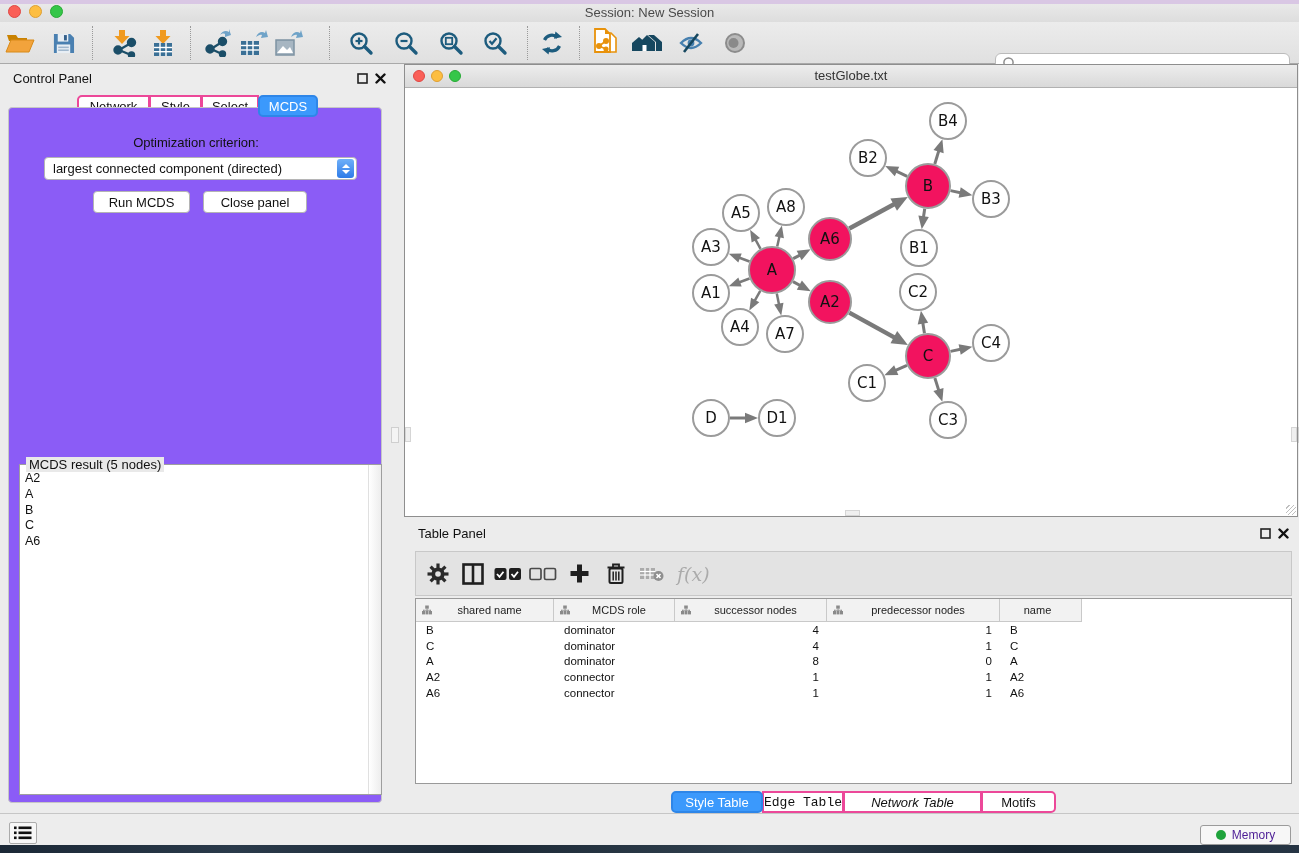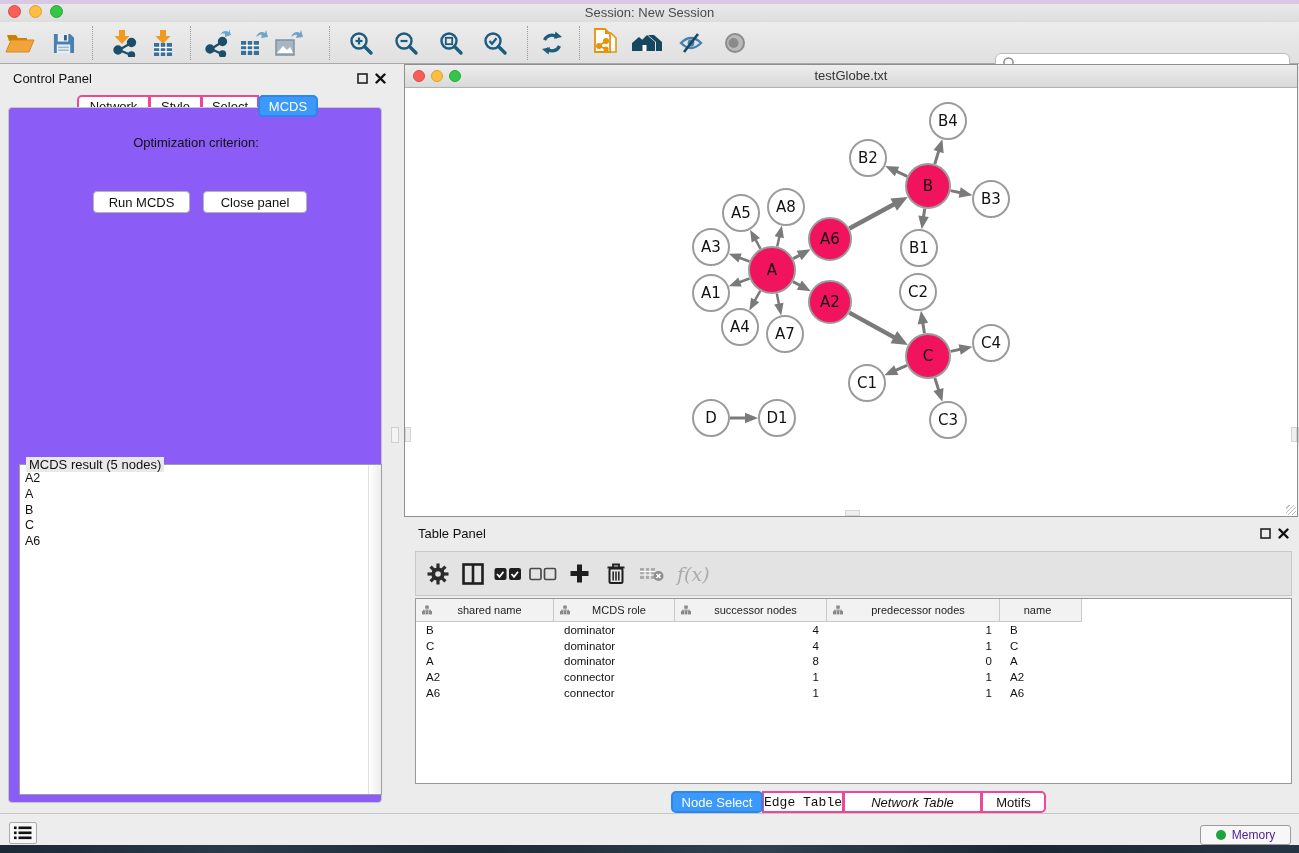--- a/index.html
+++ b/index.html
@@ -304,20 +304,27 @@
     </svg>
   </div>
   <div class="cp-tabs" id="cp-tabs">
       <span class="seg first" style="width: 73px;">Network</span>
       <span class="seg" style="width: 53px;">Style</span>
       <span class="seg" style="width: 58px;">Select</span>
       <span class="seg last selected" style="width: 60px;">MCDS</span>
     </div>
   <div class="cp-body">
     <div class="opt-label">Optimization criterion:</div>
+    <div class="criterion">
+      <span class="val">largest connected component (directed)</span>
+      <span class="stepper">
+          <span class="up"></span>
+          <span class="dn"></span>
+        </span>
+    </div>
     <button class="cpbtn" style="left:84px; width:97px;">Run MCDS</button>
     <button class="cpbtn" style="left:194px; width:104px;">Close panel</button>
     <div class="result-box">
       <span class="result-legend">MCDS result (5 nodes)</span>
       <div class="result-list" id="result-list">
           <div class="result-item">A2</div>
           <div class="result-item">A</div>
           <div class="result-item">B</div>
           <div class="result-item">C</div>
           <div class="result-item">A6</div>
@@ -615,24 +622,24 @@
       <div class="trow" style="top: 86.8px;">
         <div class="td" style="width: 138px; text-align: left; padding: 0px 0px 0px 10px;">A6</div>
         <div class="td" style="width: 121px; text-align: left; padding: 0px 0px 0px 10px;">connector</div>
         <div class="td" style="width: 152px; text-align: right; padding: 0px 8px 0px 0px;">1</div>
         <div class="td" style="width: 173px; text-align: right; padding: 0px 8px 0px 0px;">1</div>
         <div class="td" style="width: 82px; text-align: left; padding: 0px 0px 0px 10px;">A6</div>
       </div>
     </div>
 
   <div class="tp-tabs" id="tp-tabs">
-      <span class="seg first selected" style="width: 92px;">Node Select</span>
+      <span class="seg first selected" style="width: 92px;">Style Table</span>
       <span class="seg" style="width: 82px; font-family: Liberation Mono, monospace;">Edge Table</span>
       <span class="seg" style="width: 139px; font-style: italic;">Network Table</span>
-      <span class="seg last" style="width: 65px;">Motifs</span>
+      <span class="seg last" style="width: 75px;">Motifs</span>
     </div>
 
   <div class="statusbar">
     <button class="listbtn">
       <svg width="18" height="14" viewBox="0 0 18 14">
         <g fill="#111">
           <rect x="0" y="0.5" width="2.6" height="2.6"></rect>
             <rect x="4.5" y="0.5" width="13" height="2.6"></rect>
           <rect x="0" y="5.5" width="2.6" height="2.6"></rect>
             <rect x="4.5" y="5.5" width="13" height="2.6"></rect>

